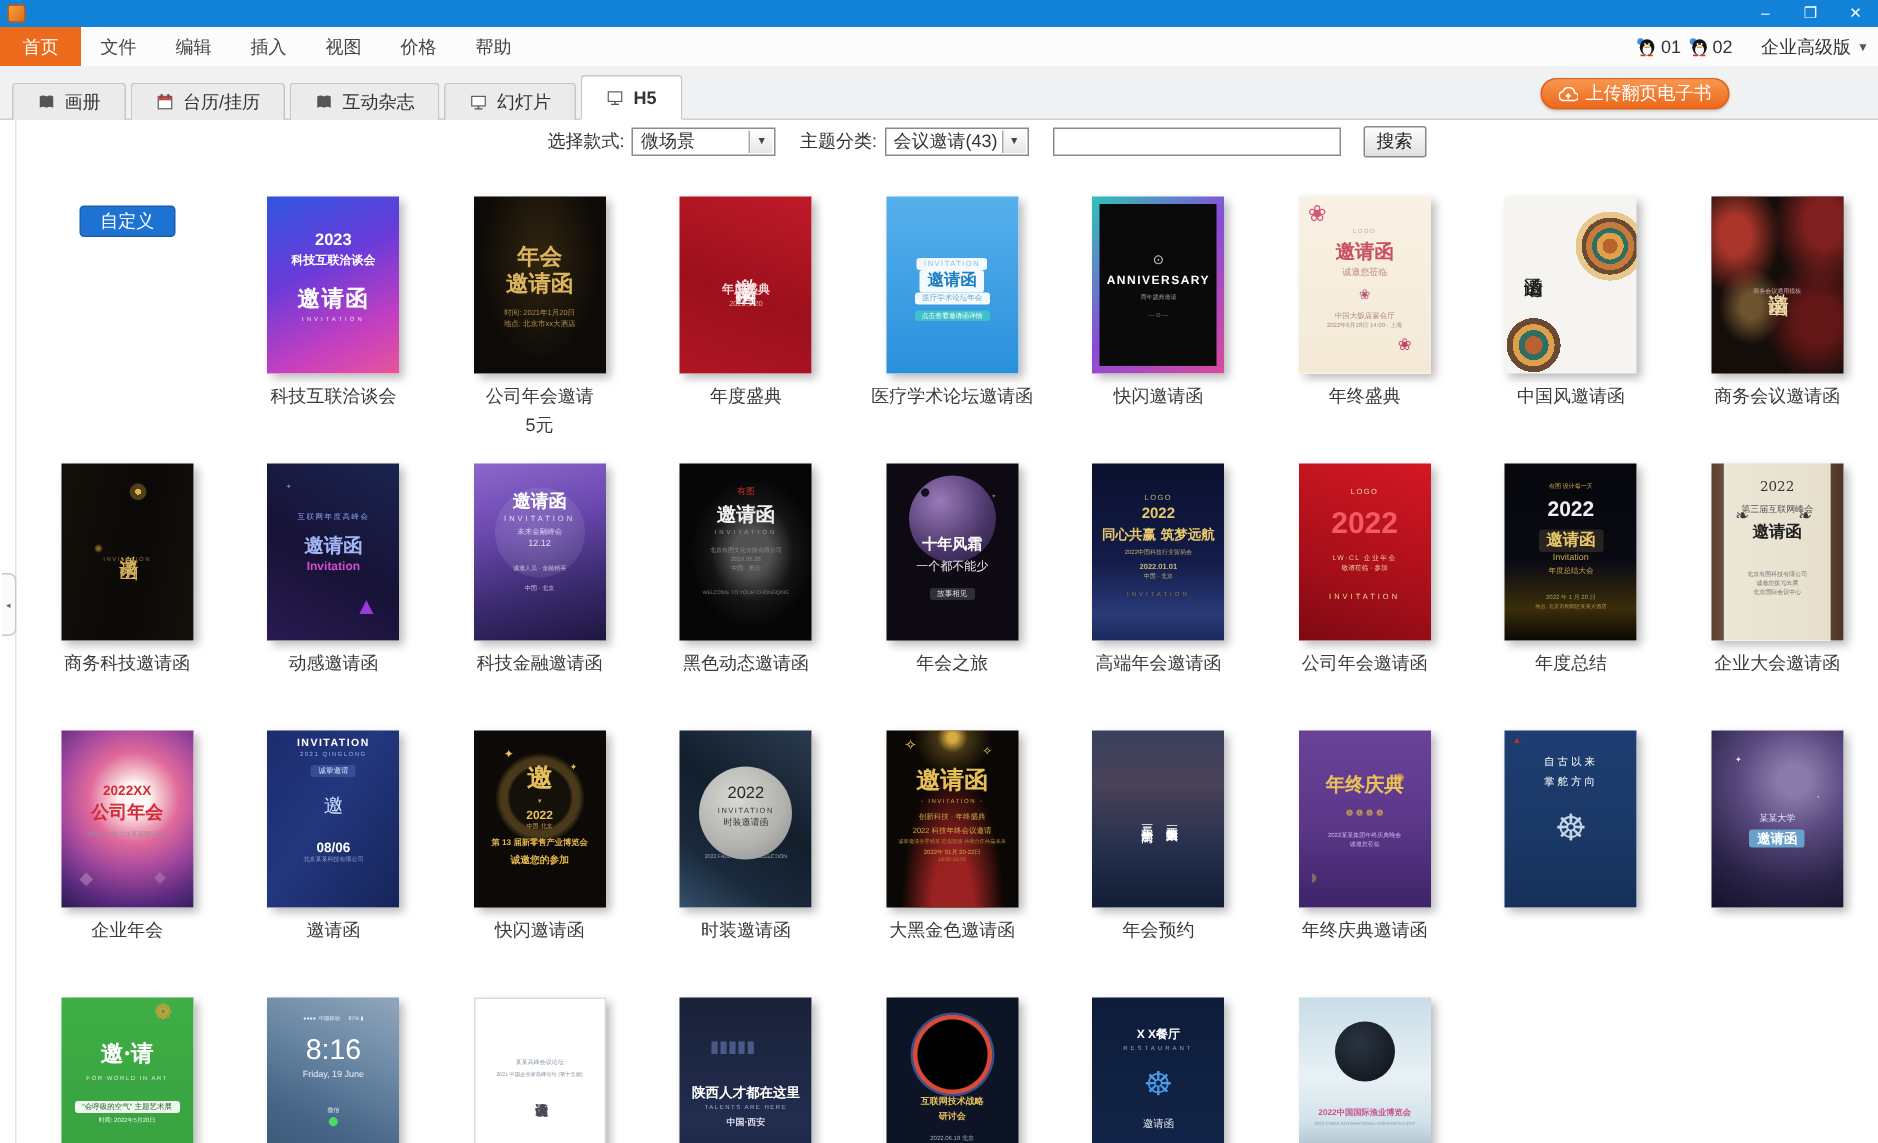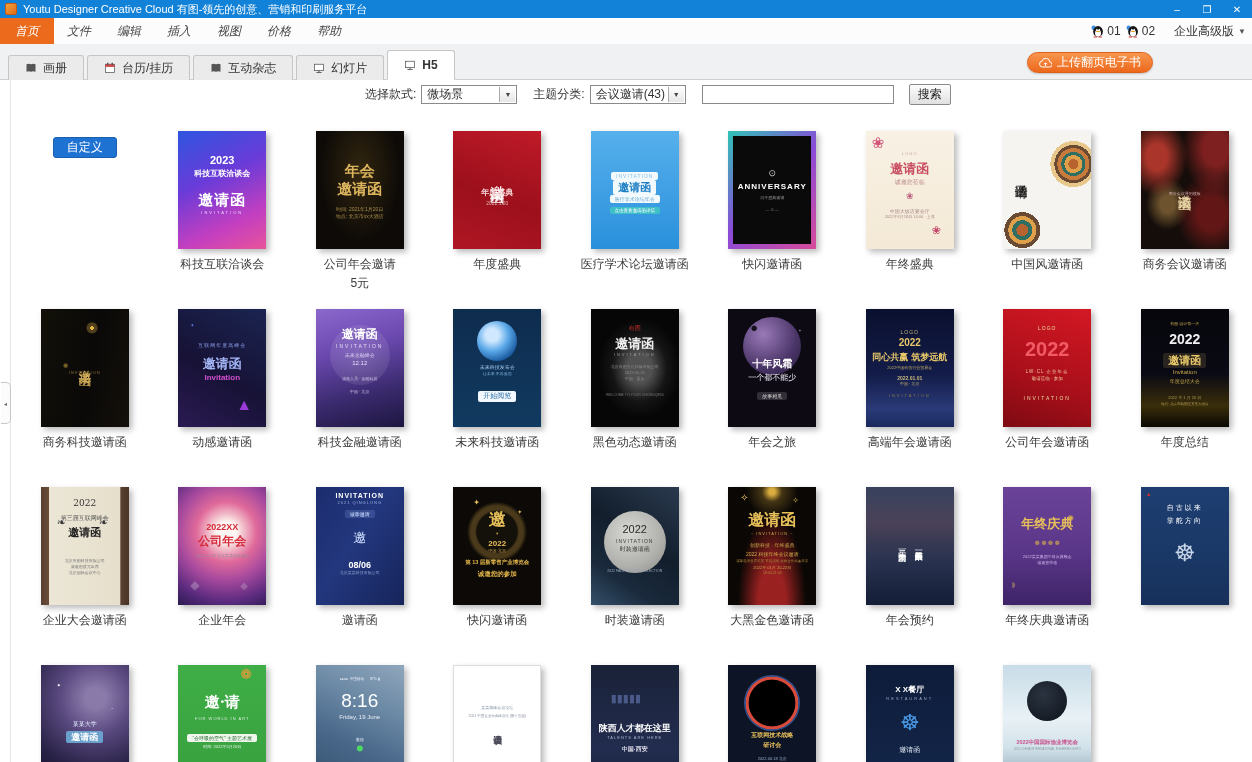--- a/index.html
+++ b/index.html
@@ -10,21 +10,21 @@
   .titlebar{position:absolute;top:0;left:0;right:0;height:18px;background:#1182d8;
     color:#fff;display:flex;align-items:center;font-size:11px;z-index:10;}
   .appicon{width:12px;height:12px;margin:0 6px 0 5px;border-radius:2px;
     background:linear-gradient(135deg,#f5a23c,#e06a18);border:1px solid #c85a10;flex:none;}
   .winctl{margin-left:auto;display:flex;height:100%;}
   .winbtn{width:30px;height:100%;display:flex;align-items:center;justify-content:center;
     font-size:10px;color:#fff;}
 
   
   .menubar{position:absolute;top:18px;left:0;right:0;height:26px;background:#fcfcfc;
-    display:flex;align-items:stretch;font-size:12px;z-index:9;font-style:italic;}
+    display:flex;align-items:stretch;font-size:12px;z-index:9;}
   .menu-item{padding:0 13px;display:flex;align-items:center;color:#444;}
   .menu-item.active{background:#ec6a1c;color:#fff;padding:0 15px;}
   .userbar{position:absolute;right:6px;top:18px;height:26px;display:flex;align-items:center;
     gap:5px;font-size:12px;color:#333;z-index:9;}
   .qq{display:flex;align-items:center;gap:3px;}
   .plan{margin-left:14px;display:flex;align-items:center;gap:4px;}
   .caret{font-size:8px;color:#555;}
 
   
   .tabstrip{position:absolute;top:44px;left:0;right:0;height:36px;background:#f0f1f2;
@@ -80,21 +80,20 @@
   .custom-btn{margin-top:6px;background:#1e72d2;color:#fff;border:1px solid #1a5fae;
     border-radius:3px;font-size:12px;padding:1px 13px;}
   .tlabel{margin-top:7px;font-size:12px;color:#3a3a3a;}
   .tprice{font-size:12px;color:#3a3a3a;margin-top:2px;}
 </style>
 </head>
 <body>
 
 <div class="titlebar">
   <div class="appicon"></div>
-  <span>Youtu Designer Creative Cloud 有图-领先的创意、营销和印刷服务平台</span>
   <div class="winctl">
     <span class="winbtn">–</span>
     <span class="winbtn">❐</span>
     <span class="winbtn">✕</span>
   </div>
 </div>
 
 <div class="menubar" id="menu-items">
     <div class="menu-item active">首页</div>
     <div class="menu-item">文件</div>
@@ -336,31 +335,20 @@
           <div style="font-size: 5px; color: rgb(230, 220, 248); letter-spacing: 2px; margin-top: 2px;">INVITATION</div>
           <div style="font-size: 5px; color: rgb(216, 204, 240); margin-top: 3px;">未来金融峰会</div>
           <div style="font-size: 6px; color: rgb(230, 220, 248); margin-top: 2px;">12.12</div>
           <div style="font-size: 4px; color: rgb(200, 188, 224); margin-top: 10px;">诚邀人员 · 金融精英</div>
           <div style="font-size: 4px; color: rgb(200, 188, 224); margin-top: 8px;">中国 · 北京</div>
         </div>
       </div>
       <div class="tlabel">科技金融邀请函</div>
     </div>
     <div class="cell">
-      <div class="thumb" style="background: linear-gradient(rgb(14, 44, 78) 0%, rgb(17, 58, 96) 100%);">
-        <div class="tshape" style="height: 40px; width: 40px; top: 12px; background: radial-gradient(circle at 38% 35%, rgb(207, 232, 255) 0px, rgb(207, 232, 255) 18%, rgb(90, 168, 232) 45%, rgb(26, 90, 158) 75%, rgb(12, 58, 106) 100%);"></div>
-        <div class="tlines">
-          <div style="font-size: 5px; color: rgb(159, 198, 232); margin-top: 30px;">未来科技发布会</div>
-          <div style="font-size: 4px; color: rgb(127, 176, 216); margin-top: 2px;">让未来 不再遥远</div>
-          <div style="font-size: 7px; color: rgb(43, 110, 168); margin-top: 14px; background: rgb(242, 248, 253); padding: 1px 5px; border-radius: 2px;">开始阅览</div>
-        </div>
-      </div>
-      <div class="tlabel">未来科技邀请函</div>
-    </div>
-    <div class="cell">
       <div class="thumb" style="background: radial-gradient(at 55% 50%, rgba(255, 255, 255, 0.3) 0px, rgba(255, 255, 255, 0.3) 18%, rgba(255, 255, 255, 0.06) 40%, rgba(0, 0, 0, 0) 60%), rgb(6, 6, 6);">
         <div class="tlines">
           <div style="font-size: 6px; color: rgb(192, 48, 40); margin-top: -14px; font-family: &quot;DejaVu Serif&quot;, serif;">有图</div>
           <div style="font-size: 13px; color: rgb(240, 240, 240); font-weight: 700; margin-top: 4px; font-family: &quot;DejaVu Serif&quot;, serif;">邀请函</div>
           <div style="font-size: 4px; color: rgb(153, 153, 153); letter-spacing: 2px; margin-top: 2px;">INVITATION</div>
           <div style="font-size: 4px; color: rgb(136, 136, 136); margin-top: 7px;">北京有图文化传媒有限公司</div>
           <div style="font-size: 4px; color: rgb(136, 136, 136); margin-top: 1px;">2019.06.26</div>
           <div style="font-size: 4px; color: rgb(136, 136, 136); margin-top: 1px;">中国 · 重庆</div>
           <div style="font-size: 3.5px; color: rgb(119, 119, 119); margin-top: 12px;">WELCOME TO YOUR CHONGQING</div>
         </div>

